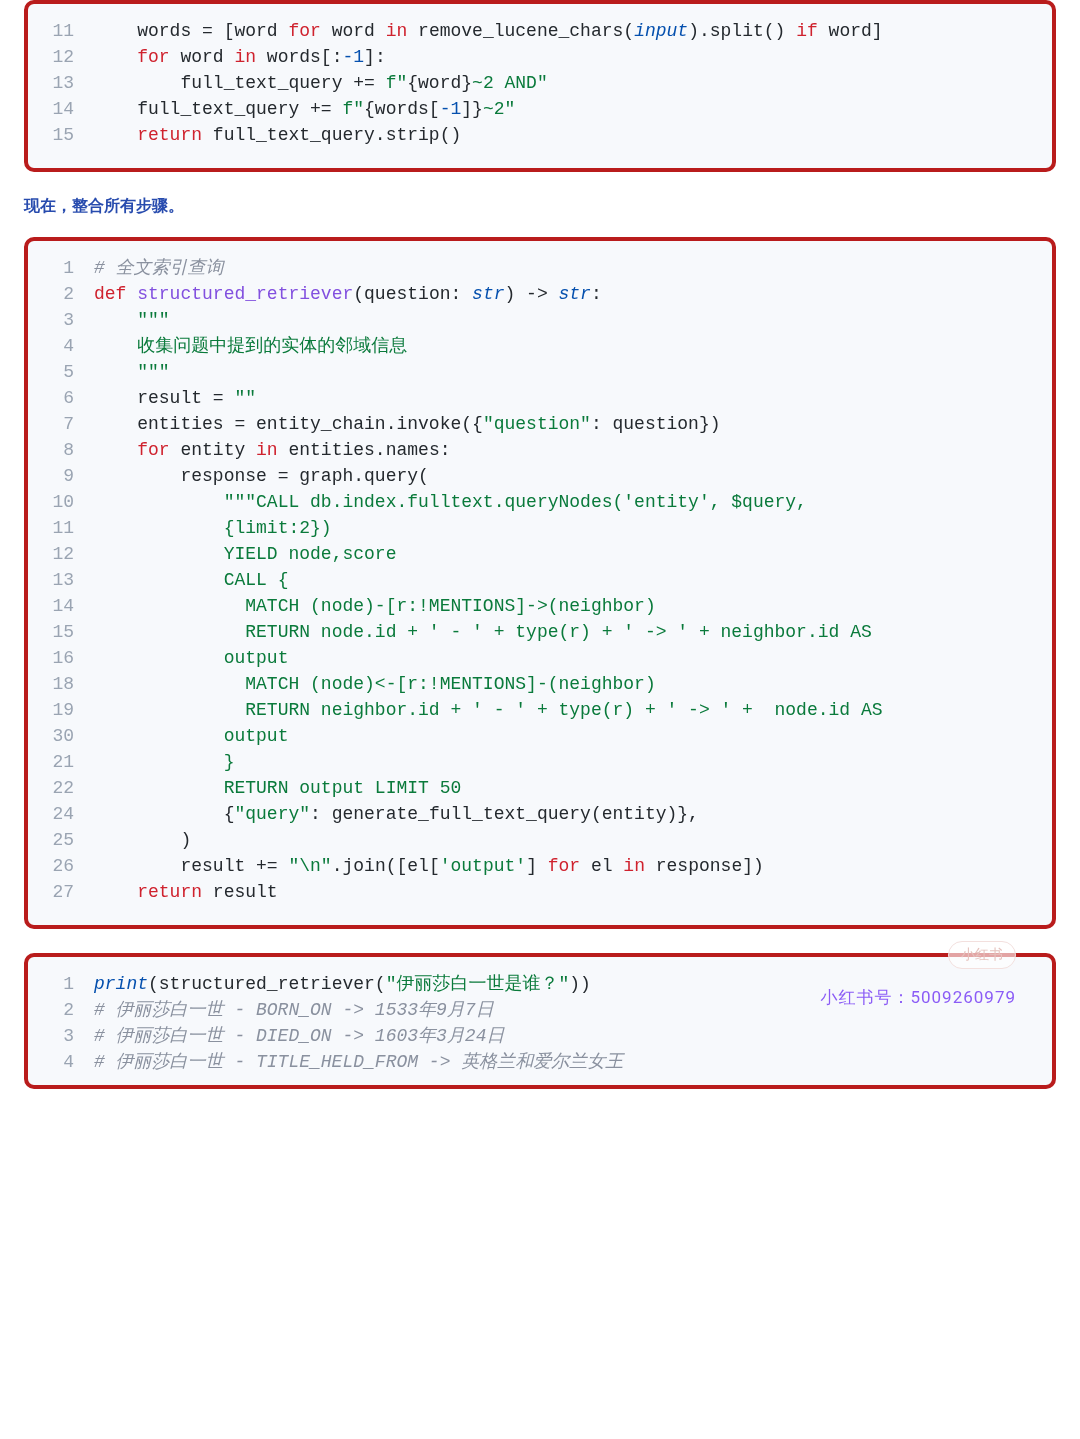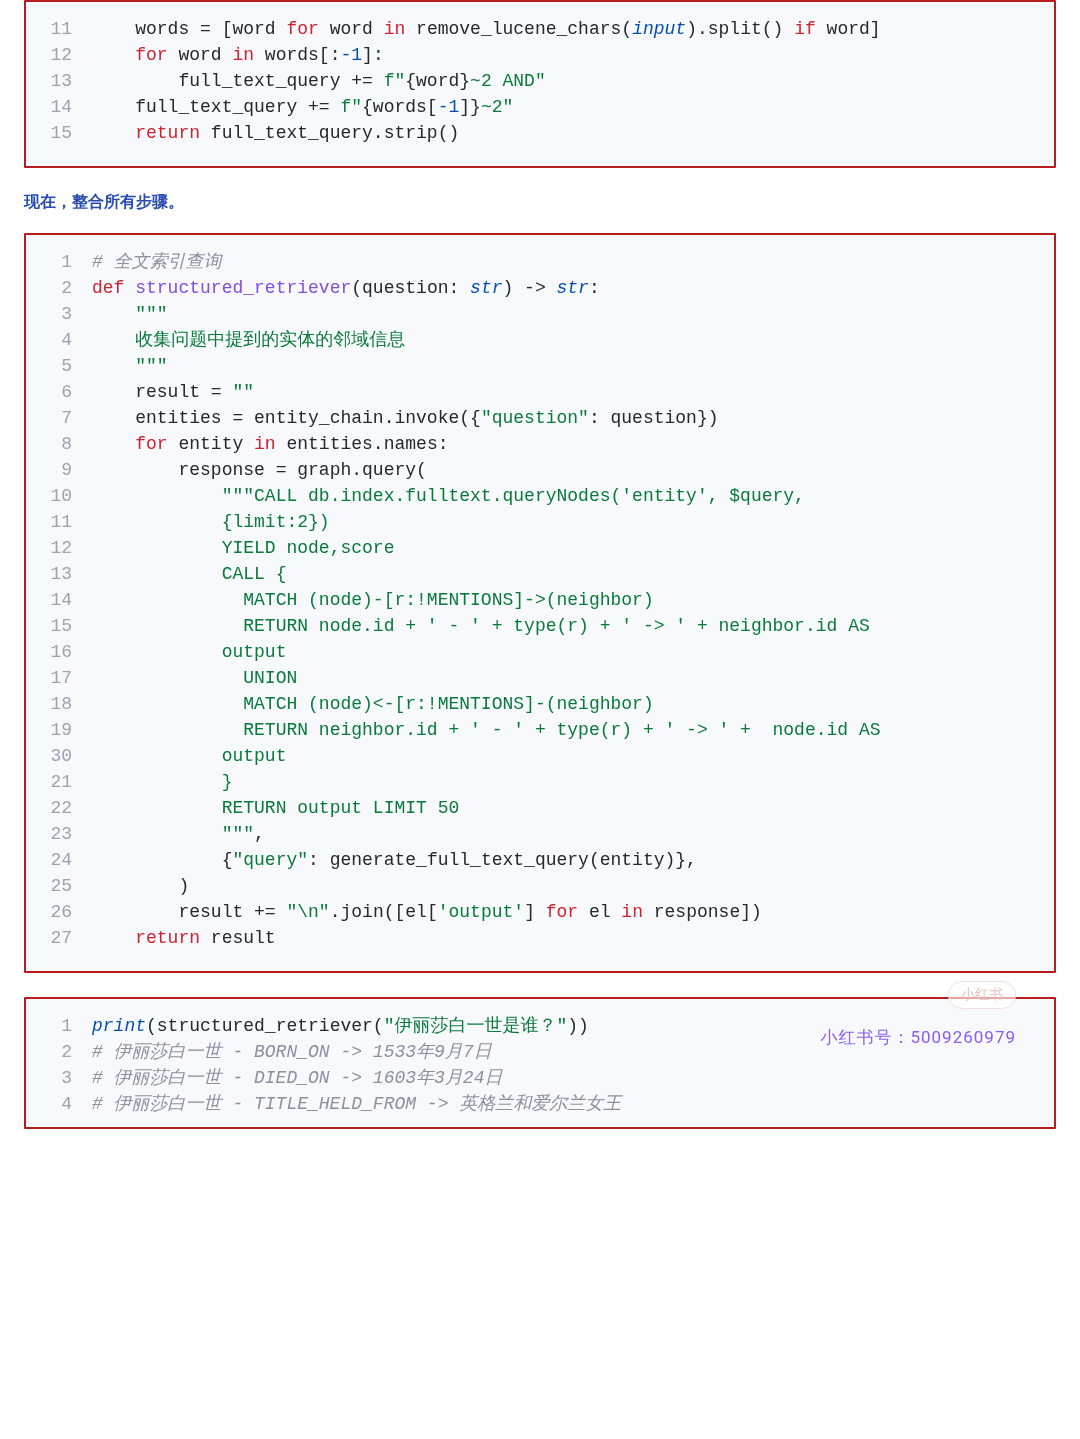--- a/index.html
+++ b/index.html
@@ -5,22 +5,22 @@
 * { margin: 0; padding: 0; box-sizing: border-box; }
 body {
   background: #fff;
   font-family: -apple-system, BlinkMacSystemFont, "Segoe UI", Roboto, "Helvetica Neue", Arial, "PingFang SC", "Microsoft YaHei", sans-serif;
   padding: 0 24px 24px 24px;
   width: 1080px;
   color: #1f2328;
 }
 .code-block {
   background: #f7f9fc;
-  border: 2px solid #b91c1c;
-  border-radius: 1px;
+  border: 4px solid #b91c1c;
+  border-radius: 10px;
   padding: 14px 11px 20px 0;
   margin-bottom: 24px;
   overflow: hidden;
 }
 .code-line {
   display: flex;
   font-family: "SFMono-Regular", Consolas, "Liberation Mono", Menlo, monospace;
   font-size: 18px;
   line-height: 26px;
   white-space: pre;
@@ -117,27 +117,25 @@
       <div class="code-line"><span class="gutter">7</span><span class="code">    <span>entities = entity_chain.invoke({</span><span class="tok-str">"question"</span><span>: question})</span></span></div>
       <div class="code-line"><span class="gutter">8</span><span class="code">    <span class="tok-kw">for</span><span> entity </span><span class="tok-kw">in</span><span> entities.names:</span></span></div>
       <div class="code-line"><span class="gutter">9</span><span class="code">        <span>response = graph.query(</span></span></div>
       <div class="code-line"><span class="gutter">10</span><span class="code">            <span class="tok-str">"""CALL db.index.fulltext.queryNodes('entity', $query, </span></span></div>
       <div class="code-line"><span class="gutter">11</span><span class="code">            <span class="tok-str">{limit:2})</span></span></div>
       <div class="code-line"><span class="gutter">12</span><span class="code">            <span class="tok-str">YIELD node,score</span></span></div>
       <div class="code-line"><span class="gutter">13</span><span class="code">            <span class="tok-str">CALL {</span></span></div>
       <div class="code-line"><span class="gutter">14</span><span class="code">              <span class="tok-str">MATCH (node)-[r:!MENTIONS]-&gt;(neighbor)</span></span></div>
       <div class="code-line"><span class="gutter">15</span><span class="code">              <span class="tok-str">RETURN node.id + ' - ' + type(r) + ' -&gt; ' + neighbor.id AS </span></span></div>
       <div class="code-line"><span class="gutter">16</span><span class="code">            <span class="tok-str">output</span></span></div>
-      <div class="code-line"><span class="gutter">17</span><span class="code">              <span class="tok-str">UNION</span></span></div>
       <div class="code-line"><span class="gutter">18</span><span class="code">              <span class="tok-str">MATCH (node)&lt;-[r:!MENTIONS]-(neighbor)</span></span></div>
       <div class="code-line"><span class="gutter">19</span><span class="code">              <span class="tok-str">RETURN neighbor.id + ' - ' + type(r) + ' -&gt; ' +  node.id AS </span></span></div>
       <div class="code-line"><span class="gutter">30</span><span class="code">            <span class="tok-str">output</span></span></div>
       <div class="code-line"><span class="gutter">21</span><span class="code">            <span class="tok-str">}</span></span></div>
       <div class="code-line"><span class="gutter">22</span><span class="code">            <span class="tok-str">RETURN output LIMIT 50</span></span></div>
-      <div class="code-line"><span class="gutter">23</span><span class="code">            <span class="tok-str">"""</span><span>,</span></span></div>
       <div class="code-line"><span class="gutter">24</span><span class="code">            <span>{</span><span class="tok-str">"query"</span><span>: generate_full_text_query(entity)},</span></span></div>
       <div class="code-line"><span class="gutter">25</span><span class="code">        <span>)</span></span></div>
       <div class="code-line"><span class="gutter">26</span><span class="code">        <span>result += </span><span class="tok-str">"\n"</span><span>.join([el[</span><span class="tok-str">'output'</span><span>] </span><span class="tok-kw">for</span><span> el </span><span class="tok-kw">in</span><span> response])</span></span></div>
       <div class="code-line"><span class="gutter">27</span><span class="code">    <span class="tok-kw">return</span><span> result</span></span></div>
     </div>
 
 
   <div class="code-block" style="margin-bottom:0; padding-bottom:10px;">
       <div class="code-line"><span class="gutter">1</span><span class="code"><span class="tok-builtin">print</span><span>(structured_retriever(</span><span class="tok-str">"伊丽莎白一世是谁？"</span><span>))</span></span></div>
       <div class="code-line"><span class="gutter">2</span><span class="code"><span class="tok-comment"># 伊丽莎白一世 - BORN_ON -&gt; 1533年9月7日</span></span></div>

